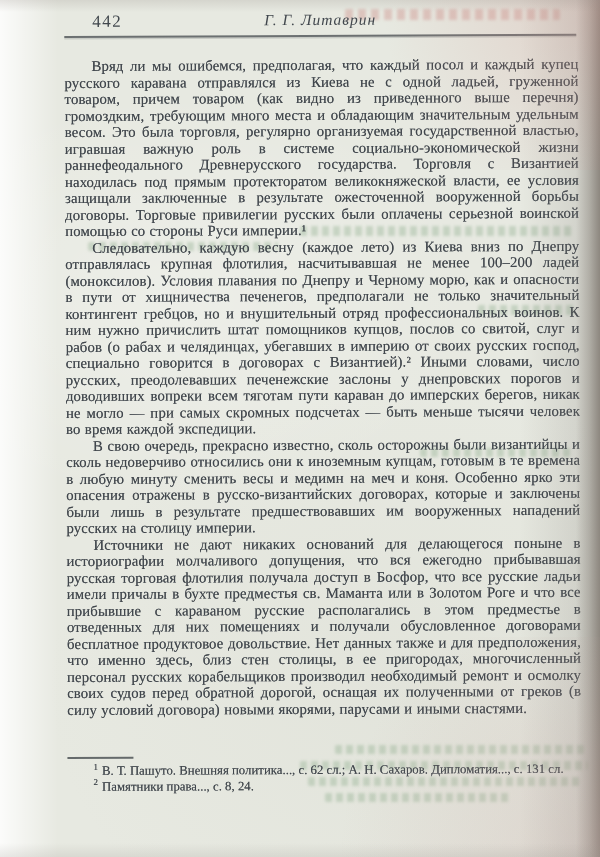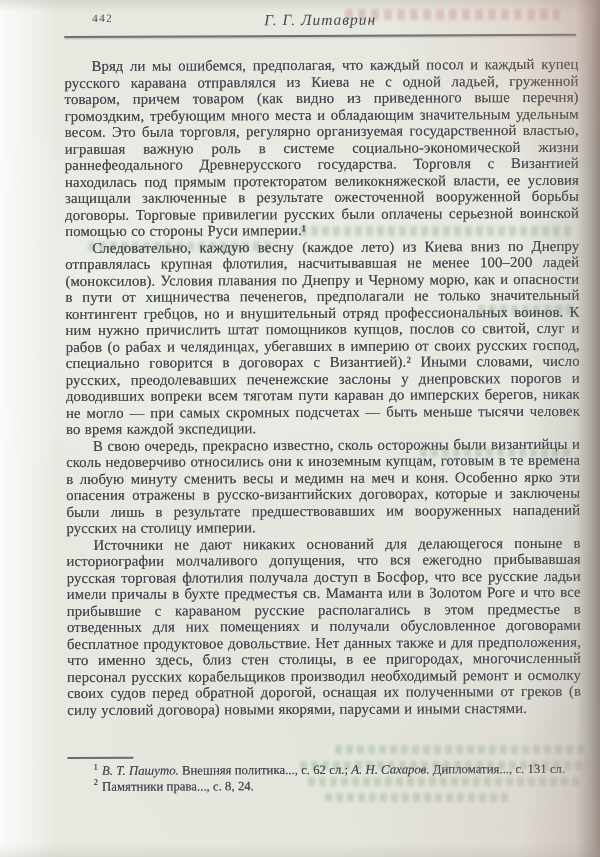--- a/index.html
+++ b/index.html
@@ -19,21 +19,21 @@
   .content{
     position:absolute;inset:0;
     transform:rotate(-0.25deg);
     transform-origin:50% 50%;
     color:var(--ink,#41474d);
   }
   
   .header{position:absolute;top:11px;left:66px;width:512px;height:22px;}
   .pageno{
     position:absolute;left:28px;top:0;
-    font-size:11px;letter-spacing:1.5px;
+    font-size:17px;letter-spacing:1.5px;
   }
   .running-title{
     position:absolute;left:0;right:0;top:0;text-align:center;
     font-style:italic;font-size:15.5px;letter-spacing:1px;
   }
   .header-rule{
     position:absolute;top:35px;left:66px;width:512px;height:2.4px;
     background:var(--rule,#4e5356);opacity:.8;
     box-shadow:0 1.5px 0 rgba(78,83,86,.25);
   }
@@ -50,21 +50,21 @@
     position:absolute;top:756px;left:66px;width:66px;height:1.6px;
     background:var(--rule,#4e5356);opacity:.85;
   }
   .footnotes{
     position:absolute;top:763px;left:66px;width:514px;
     font-size:12.8px;line-height:15.6px;text-align:justify;
     text-shadow:0 0 .4px rgba(65,71,77,.7);
   }
   .footnotes p{margin:0;text-indent:26px;}
   .footnotes sup{font-size:9px;vertical-align:super;margin-right:4px;line-height:0;}
-  .footnotes .it{font-style:italic;}
+  .footnotes .it{}
   
   .ghost{
     position:absolute;border-radius:2px;
     filter:blur(1.7px);pointer-events:none;
   }
   .ghost.green{
     background:repeating-linear-gradient(90deg,
       var(--ghost-green,#8fae8e) 0 7px, rgba(0,0,0,0) 7px 11px);
     opacity:.38;
   }

